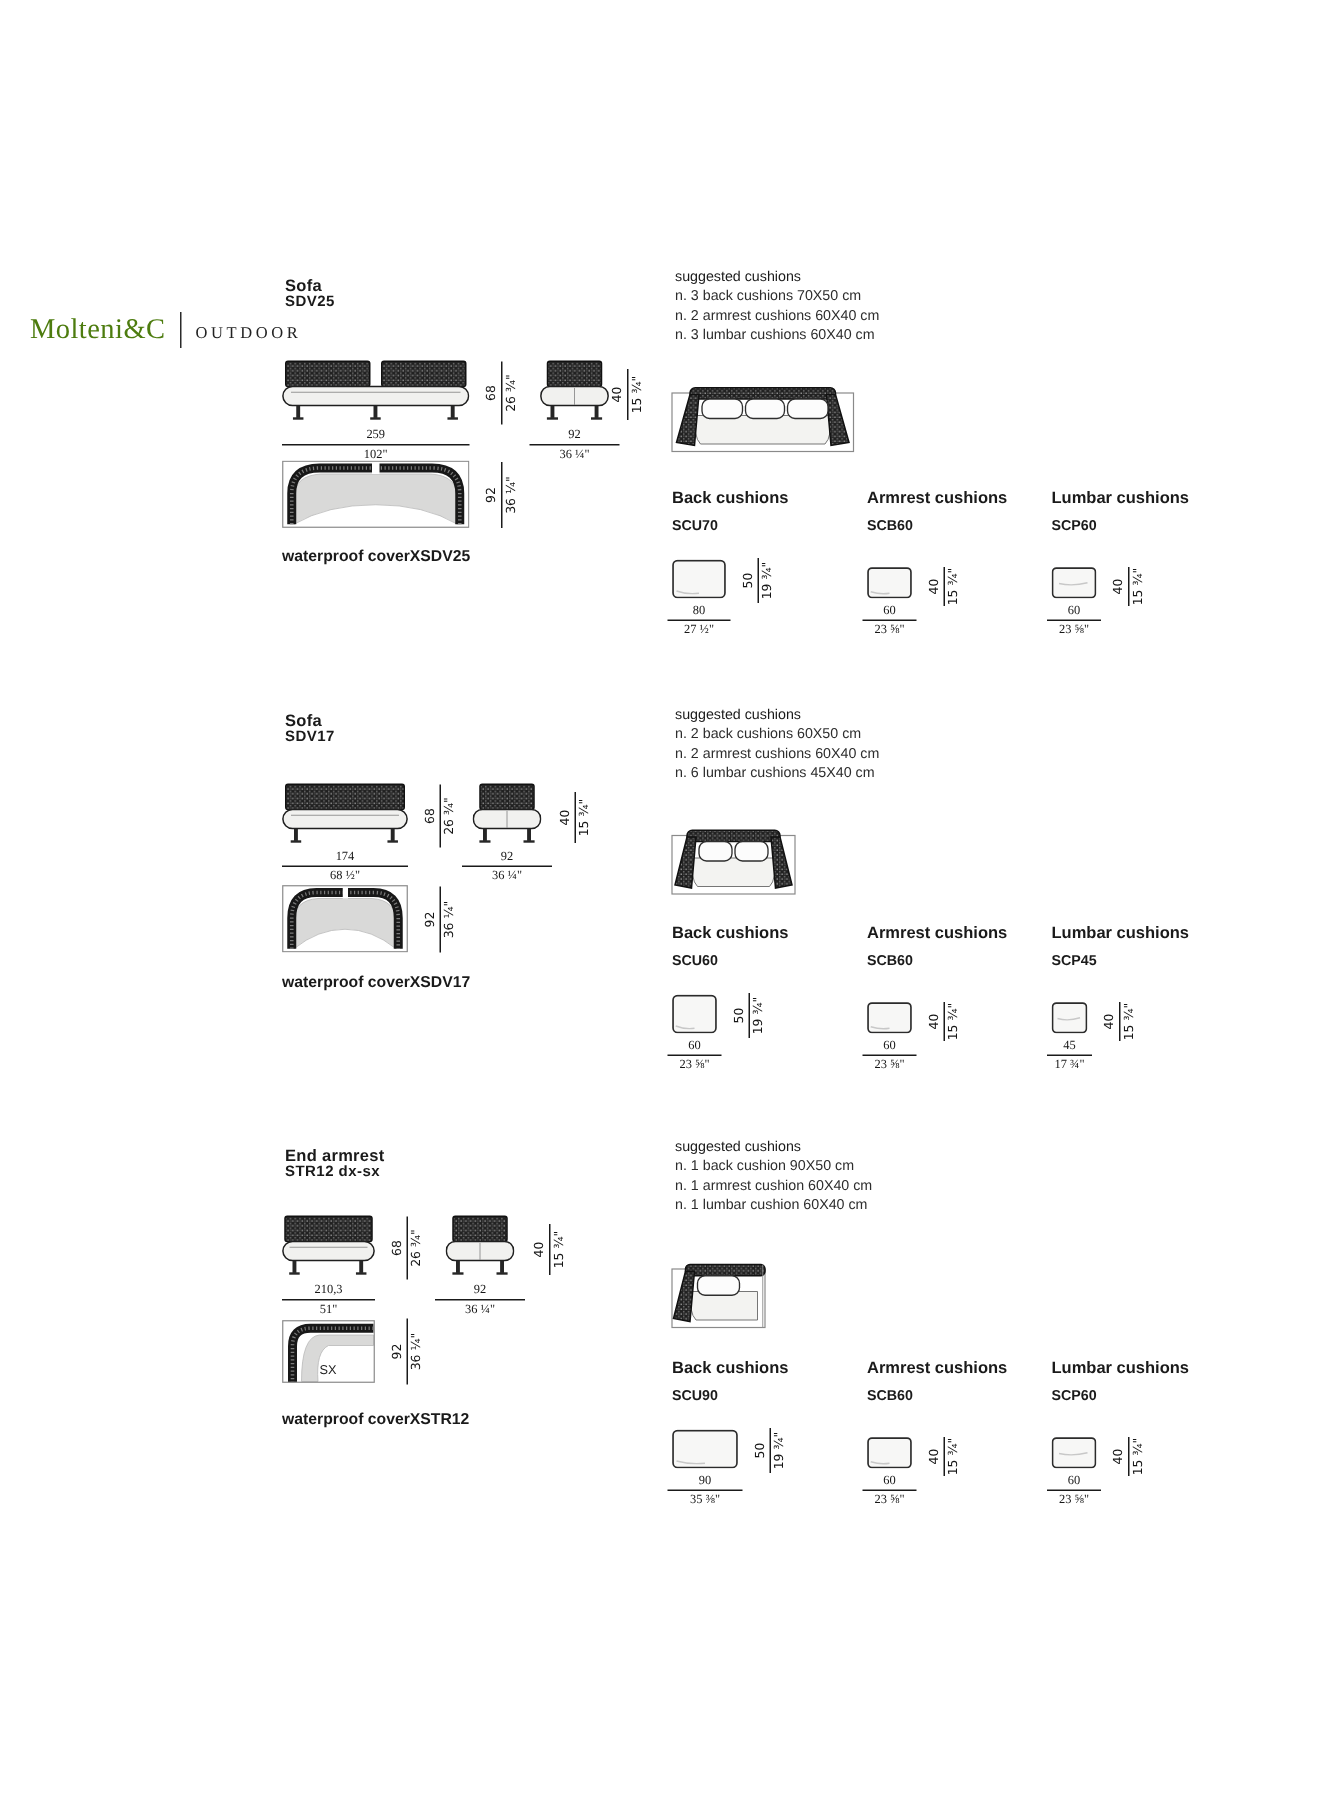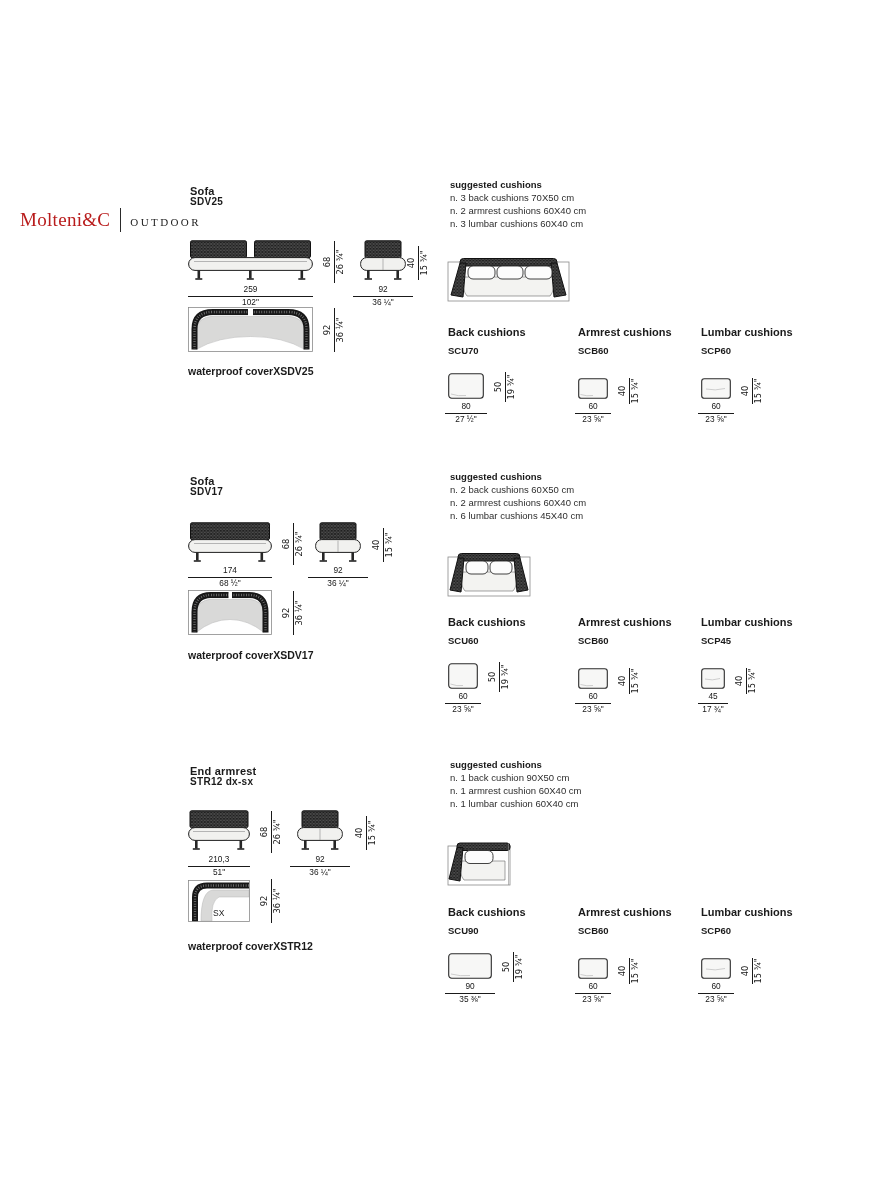--- a/index.html
+++ b/index.html
@@ -1,47 +1,47 @@
 <!DOCTYPE html>
 <html><head>
 <meta charset="utf-8">
 <style>
   html,body{margin:0;padding:0;background:#fff;}
   .page{position:relative;width:880px;height:1200px;background:#ffffff;overflow:hidden;
         font-family:"Liberation Sans",sans-serif;color:#1a1a1a;}
 
   
   .logo{position:absolute;left:20px;top:208px;display:flex;align-items:center;}
-  .logo .name{font-family:"Liberation Serif",serif;font-size:19px;letter-spacing:0.3px;color:#b91c1c;}
+  .logo .name{font-family:"Liberation Serif",serif;font-size:19px;letter-spacing:0.3px;color:#4d7c0f;}
   .logo .sep{width:1px;height:24px;background:#2a2a2a;margin:0 9px 0 10px;}
   .logo .div{font-family:"Liberation Serif",serif;font-size:11px;letter-spacing:2.4px;color:#222;margin-top:3px;}
 
   
   .sec{position:absolute;left:188px;width:650px;height:262px;}
   .t1{position:absolute;left:2px;top:0;font-size:11px;font-weight:bold;letter-spacing:0.2px;}
   .t2{position:absolute;left:2px;top:20px;font-size:10px;font-weight:bold;letter-spacing:0.3px;}
   .dg{position:absolute;}
 
   
   .hdim{position:absolute;display:flex;flex-direction:column;align-items:center;
-        font-family:Liberation Sans, sans-serif;font-size:8.3px;line-height:9.5px;color:#161616;}
+        font-family:Liberation Serif, serif;font-size:8.3px;line-height:9.5px;color:#161616;}
   .hdim span{white-space:nowrap;}
   .hdim .bar{align-self:stretch;height:0;border-top:1px solid #1a1a1a;margin:1px 0;}
   .vdim{position:absolute;display:flex;align-items:center;justify-content:center;width:30px;height:46px;}
   .vdim .rot{transform:rotate(-90deg);flex:none;display:flex;flex-direction:column;align-items:center;
         font-family:"DejaVu Sans",sans-serif;font-size:8.3px;line-height:9.5px;color:#161616;}
   .vdim .rot span{white-space:nowrap;}
   .vdim .rot .bar{align-self:stretch;height:0;border-top:1px solid #1a1a1a;margin:1px 0;}
 
   .cover{position:absolute;left:0;width:124px;display:flex;justify-content:space-between;
          font-size:10.5px;font-weight:bold;white-space:nowrap;}
 
   
   .sug{position:absolute;left:262px;width:220px;}
-  .sug-t{font-size:9.5px;font-weight:bold;line-height:13px;}
+  .sug-t{font-size:9.5px;font-weight:normal;line-height:13px;}
   .sug-i{font-size:9.5px;line-height:13px;color:#2d2d2d;}
 
   .cu{position:absolute;top:150px;width:126px;height:95px;}
   .cu-t{position:absolute;left:0;top:0;font-size:11px;font-weight:bold;white-space:nowrap;text-align:center;}
   .cu-c{position:absolute;left:0;top:19px;font-size:9.5px;font-weight:bold;}
   .cu .icon{position:absolute;}
   .cu .hdim{top:76px;}
 
   
   .wv{fill:url(#wvp);stroke:#111;stroke-width:1;}

